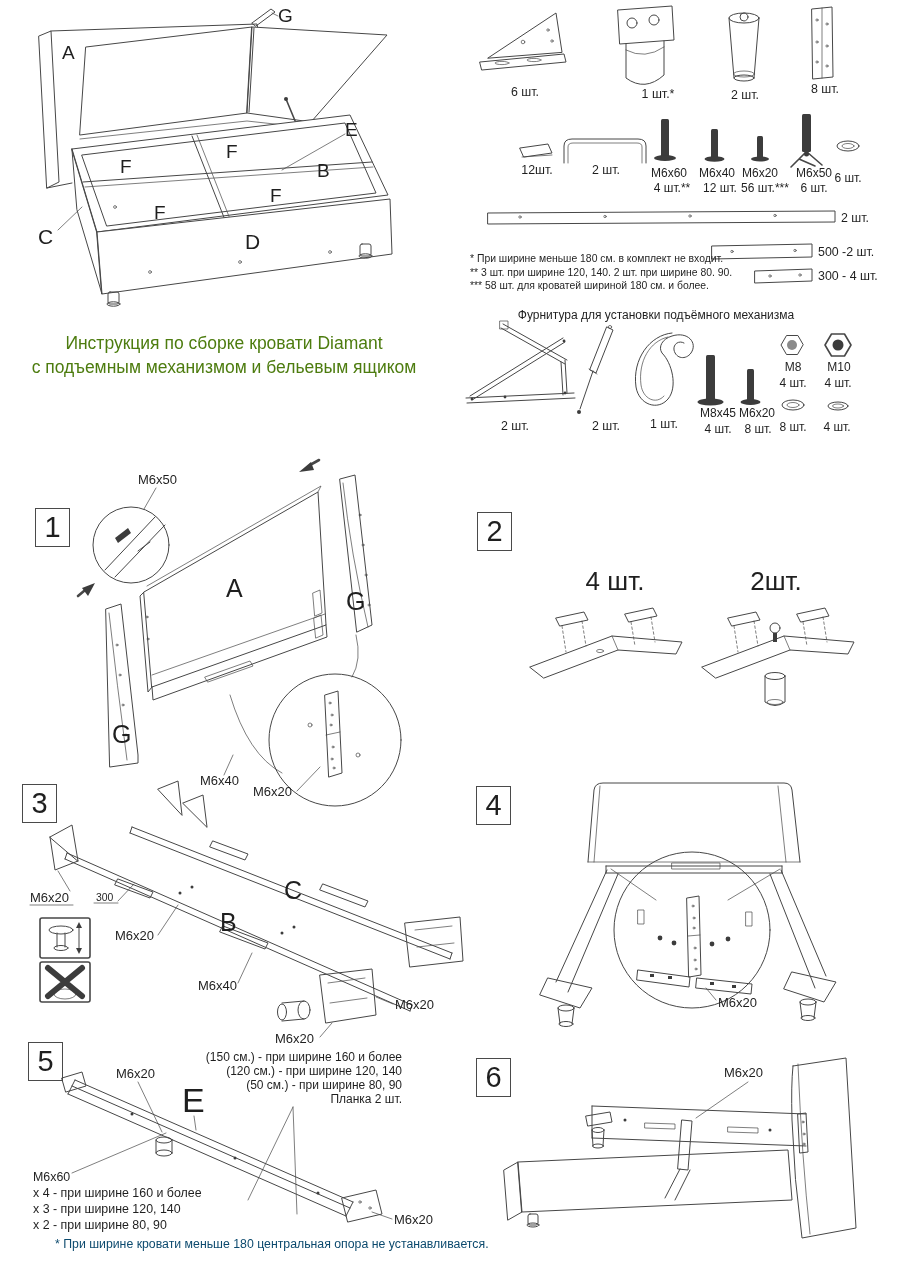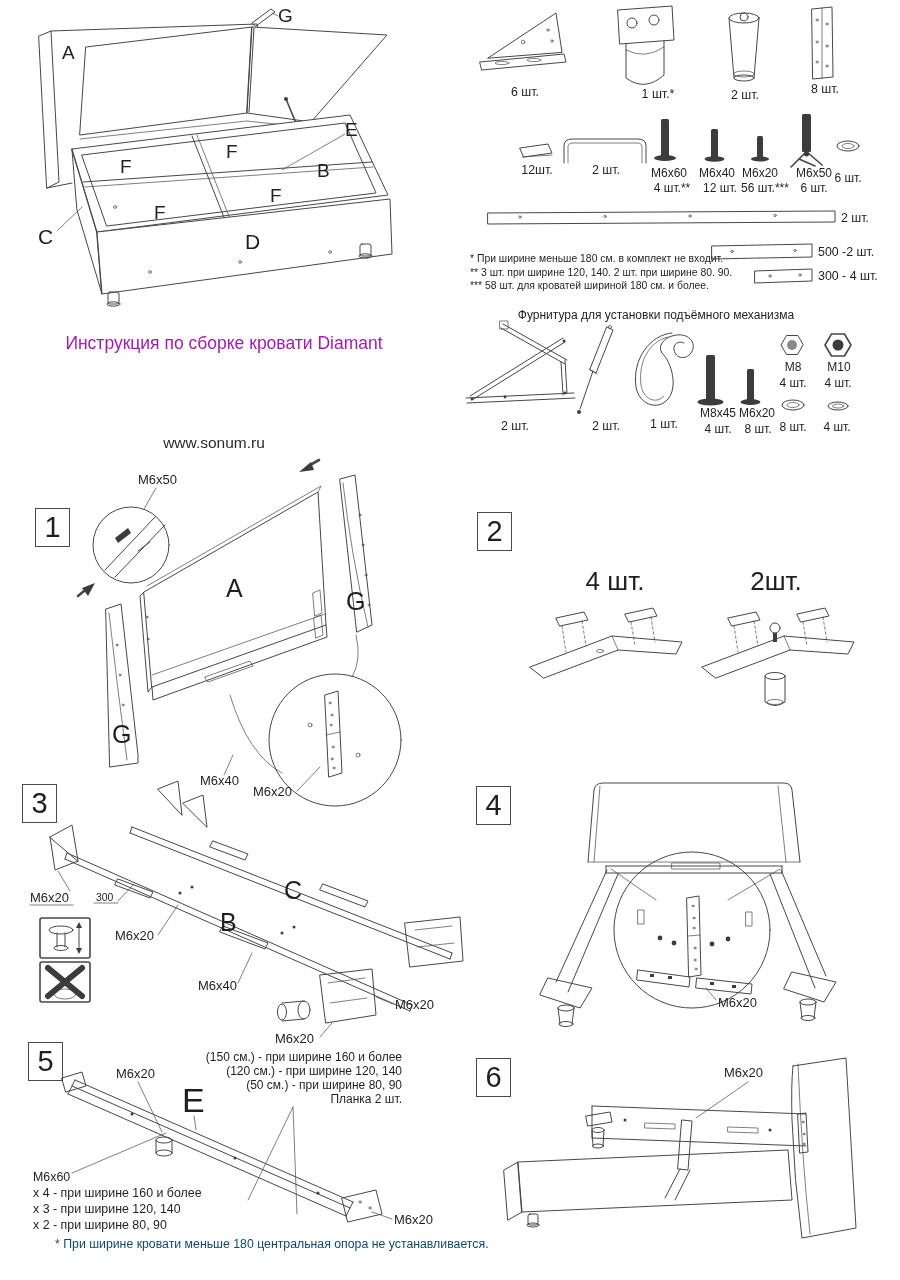--- a/index.html
+++ b/index.html
@@ -19,21 +19,21 @@
   .t13{font-size:13px}
   .t19{font-size:19px}
   .t21{font-size:21px}
   .t25{font-size:25px}
   .t26{font-size:26px}
   .t34{font-size:34px}
   .stepnum{position:absolute;width:33px;height:37px;border:1.6px solid #4a4a4a;
            display:flex;align-items:center;justify-content:center;
            font-size:29px;color:#1f1f1f;background:#fff}
   .title{position:absolute;left:0;top:331px;width:448px;text-align:center;
-         font-size:17.5px;line-height:1.38;color:#a21caf}
+         font-size:17.5px;line-height:1.38;color:#4d7c0f}
   .website{position:absolute;left:0;top:434px;width:428px;text-align:center;
            font-size:15.5px;color:#2a2a2a}
   .footer{position:absolute;left:55px;top:1237px;font-size:12.3px;color:#0c4a6e}
 </style>
 </head>
 <body>
 
 <div class="sheet">
 
   <svg style="left:20px;top:2px" width="440" height="312" viewBox="0 0 440 312">
@@ -87,22 +87,22 @@
     <text class="t19" x="100" y="171">F</text>
     <text class="t19" x="297" y="175">B</text>
     <text class="t19" x="250" y="200">F</text>
     <text class="t19" x="134" y="217">F</text>
     <text class="t21" x="225" y="247">D</text>
     <text class="t21" x="18" y="242">C</text>
   </svg>
 
   <div class="title">
     <div>Инструкция по сборке кровати Diamant</div>
+    <div>с подъемным механизмом и бельевым ящиком</div>
   </div>
-  <div class="website">www.sonum.ru</div>
 
   <svg style="left:460px;top:0" width="440" height="300" viewBox="0 0 440 300">
     <defs>
       <pattern id="hatchA" width="3" height="3" patternUnits="userSpaceOnUse">
         <line x1="0" y1="3" x2="3" y2="0" stroke="#555" stroke-width="0.8"></line>
       </pattern>
     </defs>
 
     <g>
       <path class="ln" d="M28,58 L96,13 L102,52 Z"></path>

